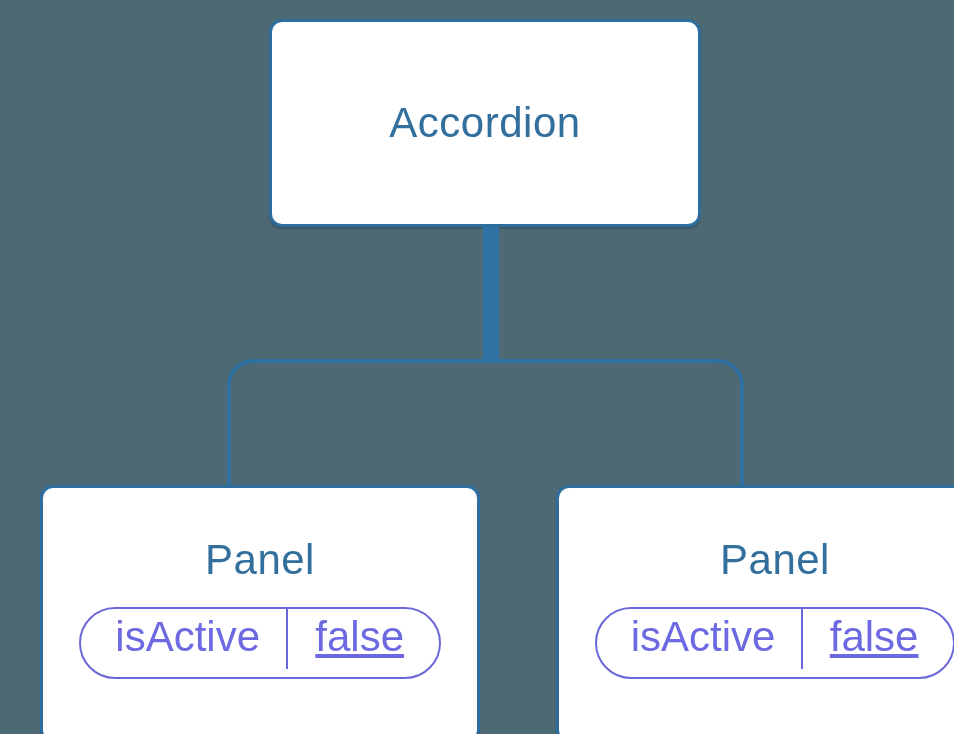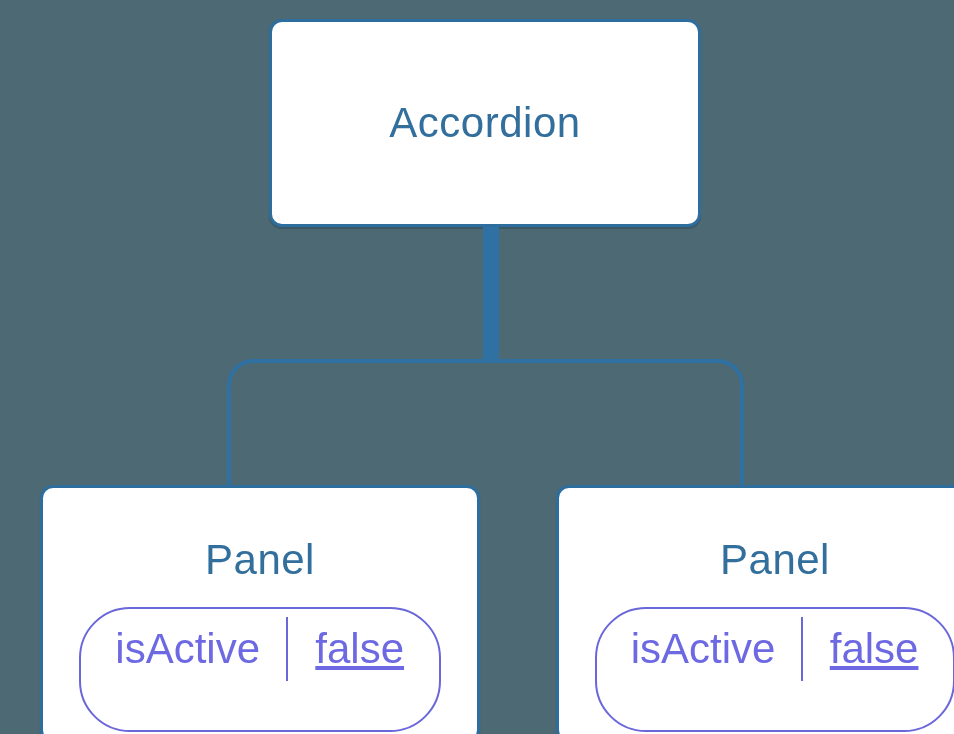--- a/index.html
+++ b/index.html
@@ -58,26 +58,26 @@
   .panel-left{left:0;width:440px;}
   .panel-right{left:516px;width:438px;}
   .panel-title{
     position:absolute;
     top:43px;left:0;width:100%;
     text-align:center;
     line-height:1;
   }
   .state-pill{
     position:absolute;
-    left:36px;right:36px;top:119px;height:125px;
+    left:36px;right:36px;top:119px;height:72px;
     border:2.5px solid var(--state-border);
     border-radius:51px;
     background:var(--box-fill);
     display:flex;
-    align-items:flex-start;
+    align-items:flex-end;
     overflow:hidden;
   }
   .state-cell{
     display:flex;align-items:center;justify-content:center;
     color:var(--state-text);
     font-size:42px;
     white-space:nowrap;
   }
   .state-key{
     flex:0 0 58.3%;

